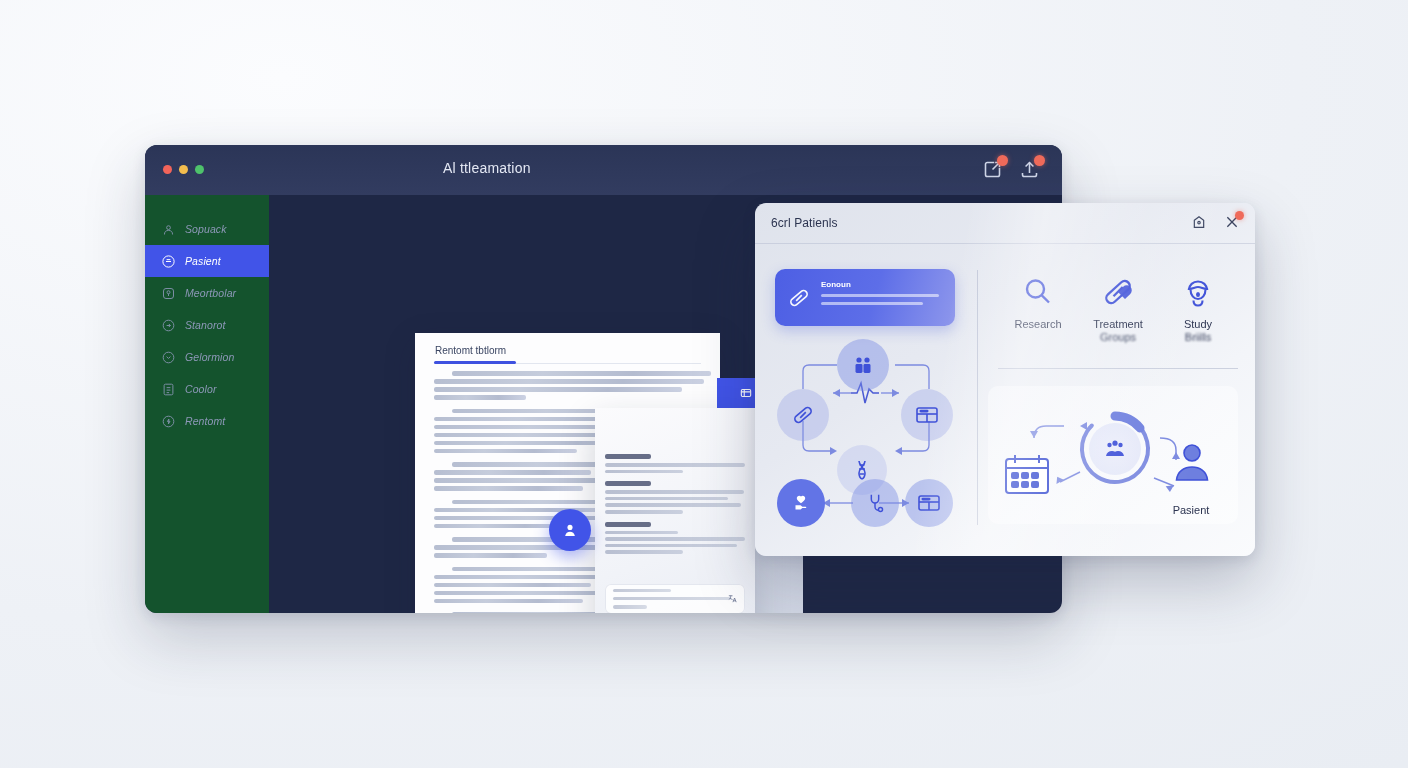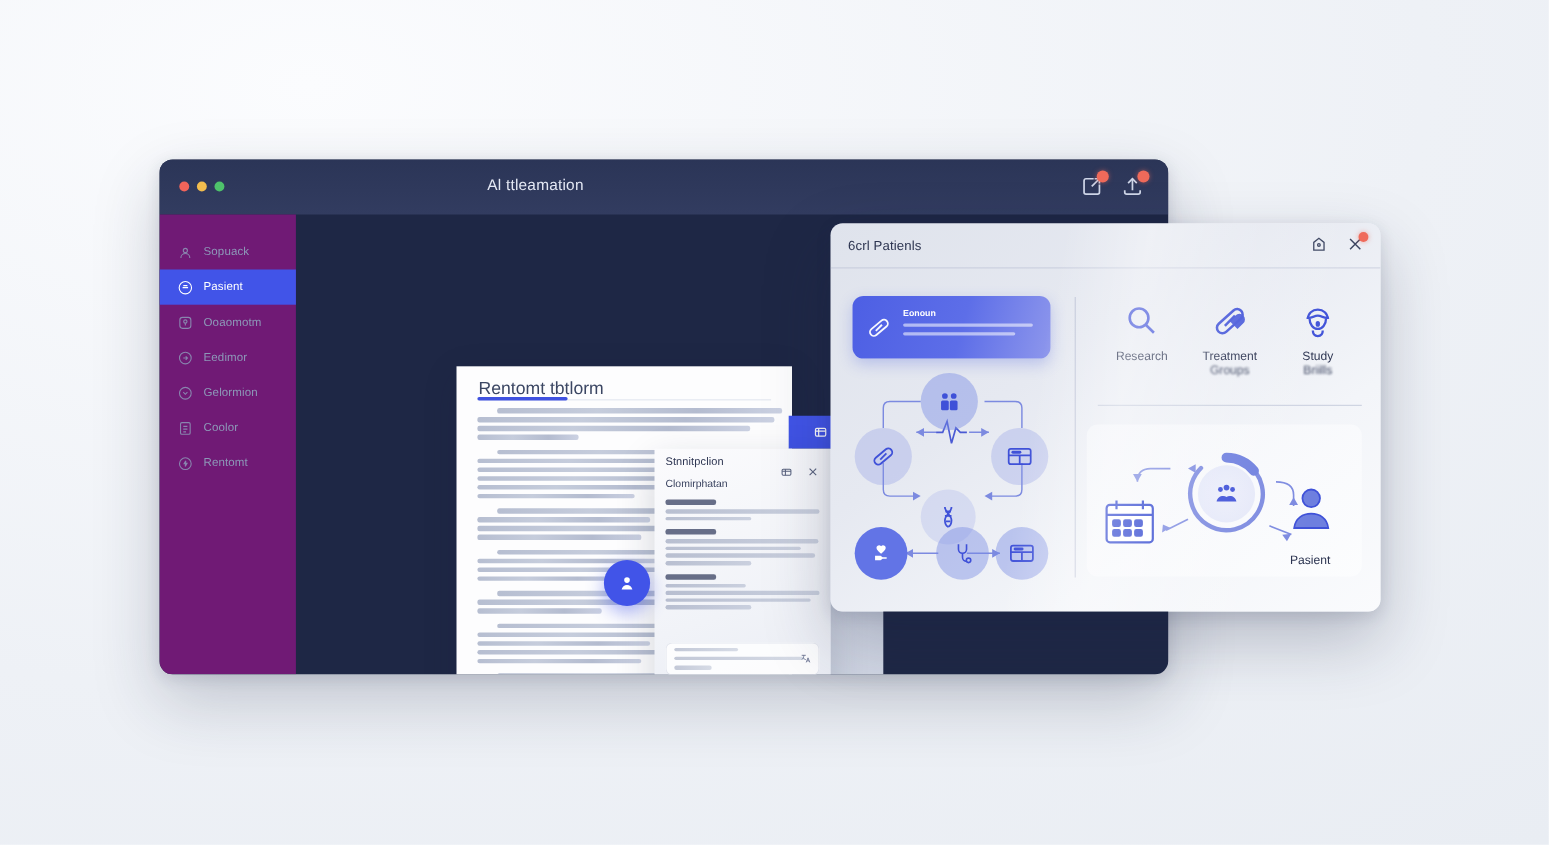--- a/index.html
+++ b/index.html
@@ -40,21 +40,22 @@
   .hdr-ico { position:relative; width:21px; height:21px; color:#cfd6e8; }
   .hdr-ico svg{width:100%;height:100%;display:block;filter:blur(.25px);}
   .badge {
     position:absolute; right:-5px; top:-4px; width:11px;height:11px;
     border-radius:50%; background:#ef6a5a; box-shadow:0 0 5px rgba(239,106,90,.55);
   }
 
   
   .sidebar {
     position:absolute; left:0; top:50px; width:124px; height:418px;
-    background:#701a75;
+    background:#14532d;
+    font-style:italic;
   }
   .nav-item {
     position:relative; display:flex; align-items:center; gap:9px;
     height:32px; margin:0 0 0 0; padding:0 10px 0 16px;
     color:#8d98b8; font-size:10.5px; white-space:nowrap;
   }
   .nav-item .ni-label { filter: blur(.6px); letter-spacing:.1px; }
   .nav-item .ni-ico { width:15px; height:15px; flex:none; opacity:.85; }
   .nav-item .ni-ico svg{width:100%;height:100%;display:block;}
   .nav-item.active { background:#4154e8; color:#fff; }
@@ -63,21 +64,21 @@
 
   
   .doc-page {
     position:absolute; left:270px; top:188px;
     width:305px; height:425px;
     background:#fdfdfe;
     box-shadow: 0 10px 30px rgba(25,35,60,.18);
     overflow:hidden;
   }
   .doc-tab {
-    position:absolute; left:20px; top:12px; font-size:16px; color:#3b4663;
+    position:absolute; left:20px; top:12px; font-size:10px; color:#3b4663;
     filter:blur(.55px);
   }
   .doc-tab-underline{
     position:absolute; left:19px; top:28px; width:82px; height:2.5px;
     background:#3f51e0; border-radius:2px;
   }
   .doc-tab-rule{
     position:absolute; left:19px; top:29.5px; width:267px; height:1px;
     background:#e2e6ef;
   }
@@ -295,31 +296,31 @@
       </div>
 
       <div class="nav-item">
         <span class="ni-ico">
           <svg viewBox="0 0 24 24" fill="none" stroke="currentColor" stroke-width="1.6">
             <rect x="4" y="4" width="16" height="16" rx="4"></rect>
               <circle cx="12" cy="10" r="2.4"></circle>
               <path d="M12 12.4V16"></path>
           </svg>
         </span>
-        <span class="ni-label">Ooaomotm</span>
+        <span class="ni-label">Meortbolar</span>
       </div>
 
       <div class="nav-item">
         <span class="ni-ico">
           <svg viewBox="0 0 24 24" fill="none" stroke="currentColor" stroke-width="1.6">
             <circle cx="12" cy="12" r="8.5"></circle>
               <path d="M9 12h6M12.5 9.5L15 12l-2.5 2.5"></path>
           </svg>
         </span>
-        <span class="ni-label">Eedimor</span>
+        <span class="ni-label">Stanorot</span>
       </div>
 
       <div class="nav-item">
         <span class="ni-ico">
           <svg viewBox="0 0 24 24" fill="none" stroke="currentColor" stroke-width="1.6">
             <circle cx="12" cy="12" r="8.5"></circle>
               <path d="M9 10.5l3 3 3-3"></path>
           </svg>
         </span>
         <span class="ni-label">Gelormion</span>
@@ -405,37 +406,20 @@
       <span class="bs-ico">
         <svg viewBox="0 0 24 24" fill="none" stroke="currentColor" stroke-width="2">
           <circle cx="11" cy="11" r="6"></circle>
             <path d="M15.5 15.5L20 20"></path>
         </svg>
       </span>
     </div>
     <div class="blue-strip-body"></div>
 
     <div class="dialog">
-      <div class="dlg-head">
-        <div class="dlg-title">Stnnitpclion</div>
-        <div class="dlg-subtitle">Clomirphatan</div>
-        <div class="dlg-head-icons">
-          <span class="di">
-            <svg viewBox="0 0 24 24" fill="none" stroke="currentColor" stroke-width="1.9">
-              <rect x="4" y="7" width="16" height="11" rx="2"></rect>
-                <path d="M4 11h16M10 7v11"></path>
-            </svg>
-          </span>
-          <span class="di">
-            <svg viewBox="0 0 24 24" fill="none" stroke="currentColor" stroke-width="2">
-              <path d="M6 6l12 12M18 6L6 18"></path>
-            </svg>
-          </span>
-        </div>
-      </div>
 
       <div class="dlg-sections" id="dlgSections">
           <div class="sec-block">
             <div class="sec-h" title="Donutienese"></div>
             <div class="sec-l" style="width: 100%;"></div>
             <div class="sec-l" style="width: 56%;"></div>
           </div>
           <div class="sec-block">
             <div class="sec-h" title="Roons ed"></div>
             <div class="sec-l" style="width: 99%;"></div>

